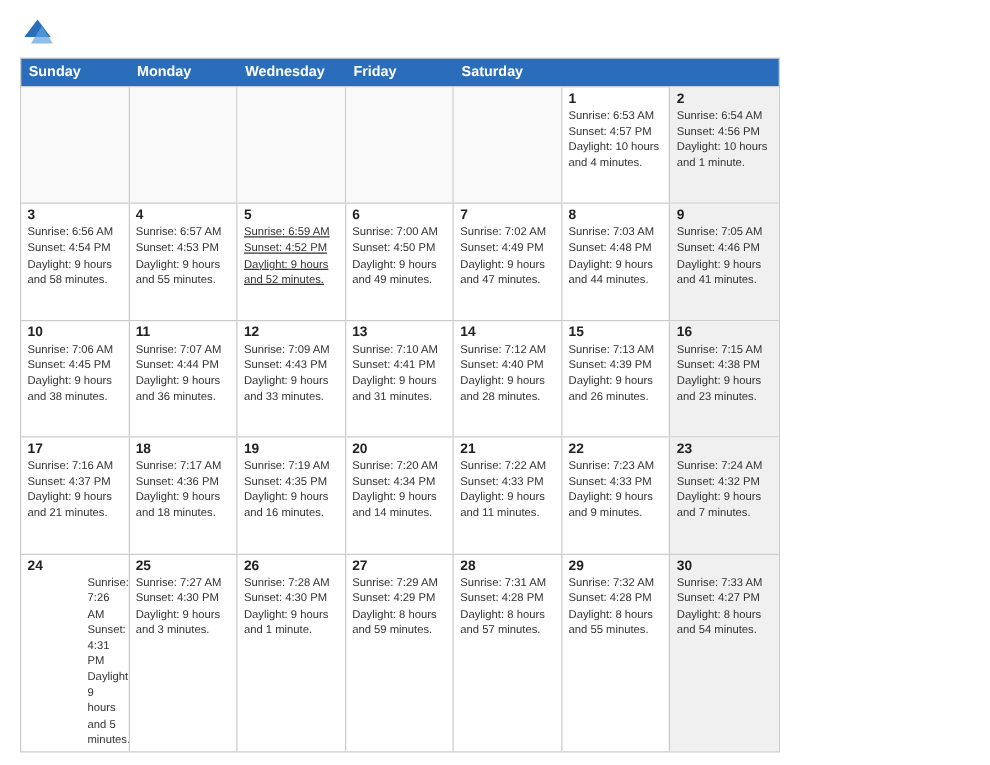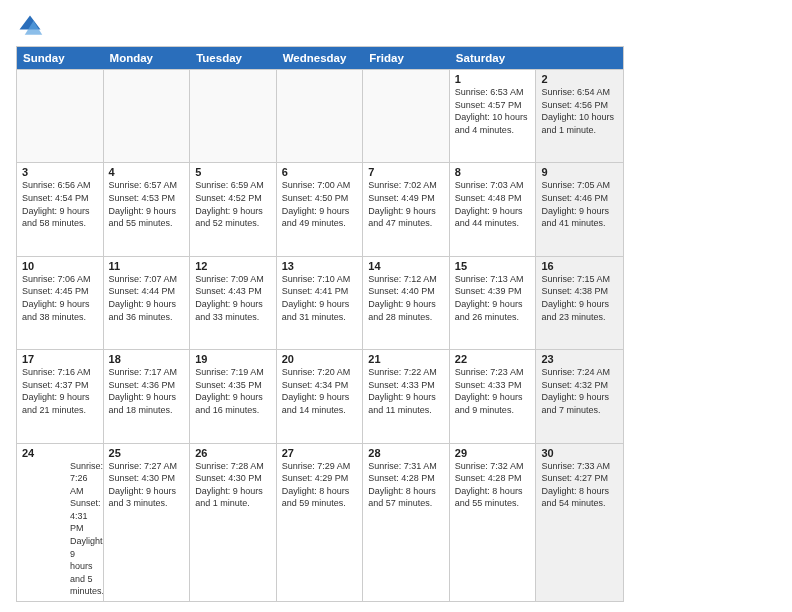--- a/index.html
+++ b/index.html
@@ -138,21 +138,20 @@
     <div class="title-block">
       <div class="month-title"></div>
       <div class="location"></div>
     </div>
   </div>
 
   <div class="calendar">
     <div class="cal-header">
     <div class="cal-header-cell">Sunday</div>
         <div class="cal-header-cell">Monday</div>
-        <div class="cal-header-cell">Tuesday</div>
         <div class="cal-header-cell">Wednesday</div>
         <div class="cal-header-cell">Friday</div>
         <div class="cal-header-cell">Saturday</div>
       </div>
     <div class="cal-body">
     <div class="cal-row">
           <div class="cal-cell empty"></div>
           <div class="cal-cell empty"></div>
           <div class="cal-cell empty"></div>
           <div class="cal-cell empty"></div>
@@ -182,21 +181,21 @@
           </div>
           <div class="cal-cell">
             <span class="day-num">4</span>
             <div class="day-info" style="white-space: pre-line;">Sunrise: 6:57 AM
 Sunset: 4:53 PM
 Daylight: 9 hours
 and 55 minutes.</div>
           </div>
           <div class="cal-cell">
             <span class="day-num">5</span>
-            <div class="day-info" style="white-space: pre-line;">Sunrise: 6:59 AM
+            <div class="day-info" style="white-space: pre-line; text-decoration: underline;">Sunrise: 6:59 AM
 Sunset: 4:52 PM
 Daylight: 9 hours
 and 52 minutes.</div>
           </div>
           <div class="cal-cell">
             <span class="day-num">6</span>
             <div class="day-info" style="white-space: pre-line;">Sunrise: 7:00 AM
 Sunset: 4:50 PM
 Daylight: 9 hours
 and 49 minutes.</div>

